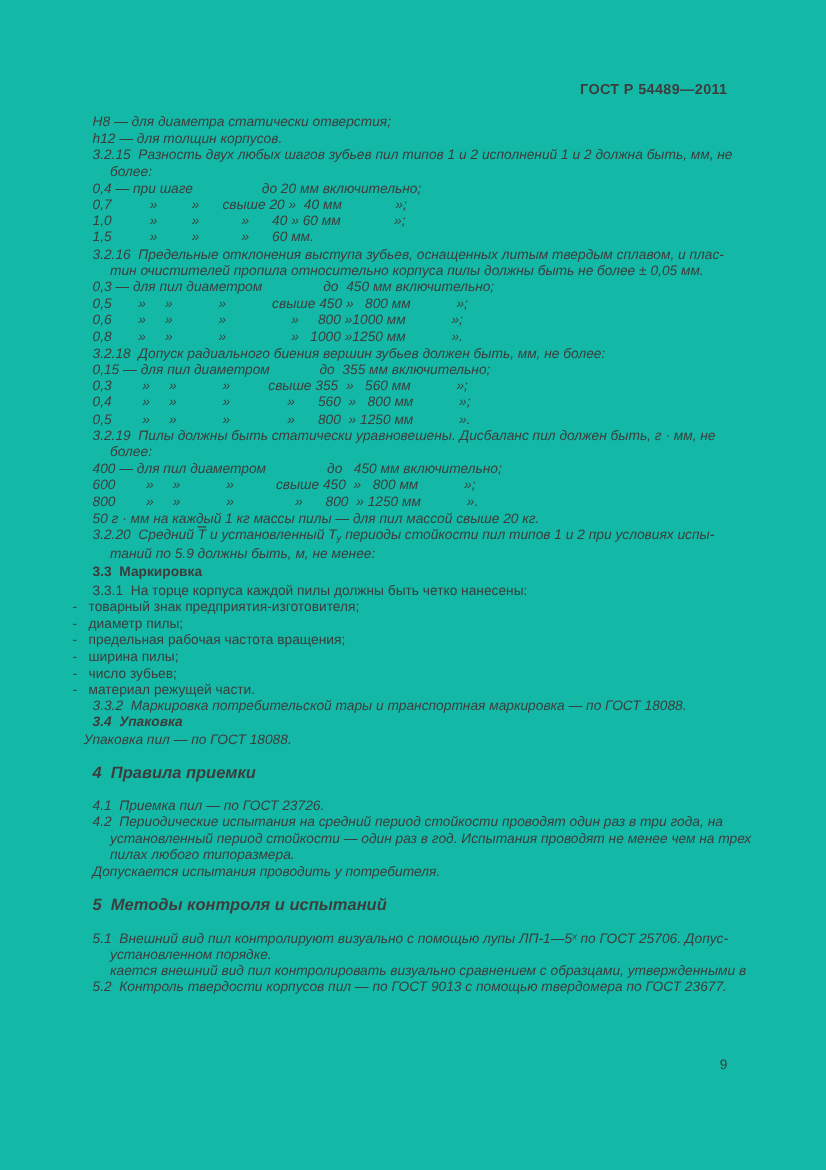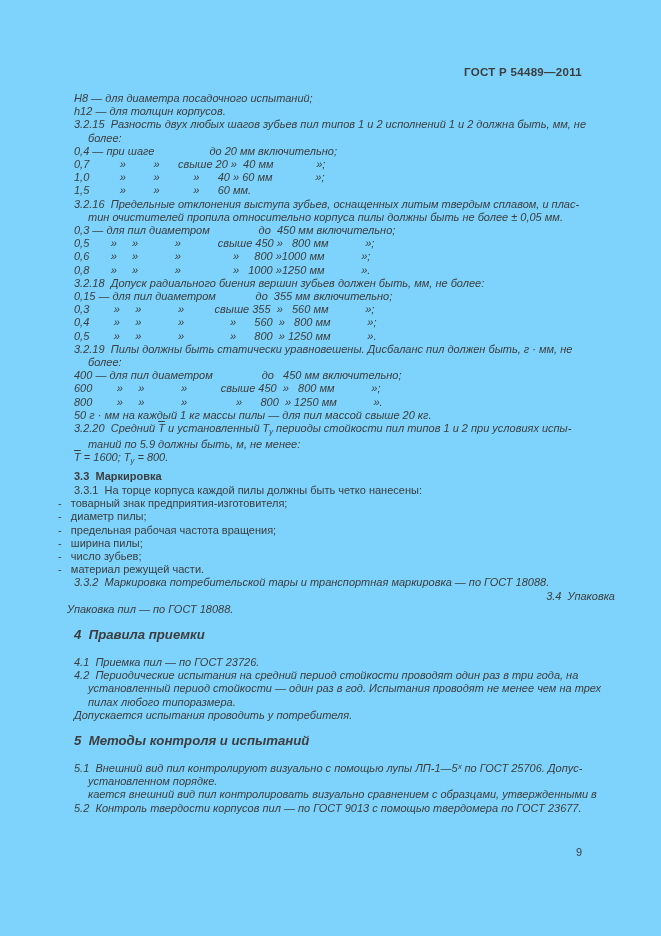--- a/index.html
+++ b/index.html
@@ -1,20 +1,20 @@
 <!DOCTYPE html>
 <html><head>
 <meta charset="utf-8">
 <style>
   html, body { margin: 0; padding: 0; }
   .page {
     position: relative;
     width: 661px;
     height: 936px;
-    background: #7dd3fc;
+    background: #14b8a6;
     font-family: "Liberation Sans", sans-serif;
     color: #3d3d3d;
     overflow: hidden;
   }
   .gost-header {
     position: absolute;
     top: 66px;
     right: 79px;
     font-size: 11.5px;
     font-weight: bold;
@@ -40,21 +40,21 @@
   .u   { font-style: normal; padding-left: 19px; }
   .li  { font-style: normal; padding-left: 3px; }
   .note {
     font-style: normal;
     font-size: 9.8px;
     line-height: 12px;
     margin: 5px 0 7px 0;
     padding-left: 2px;
   }
   .h2  { font-style: normal; font-weight: bold; padding-left: 19px; margin: 2px 0 1px 0; }
-  .h2i { font-weight: normal; padding-left: 19px; text-align: right; }
+  .h2i { font-weight: bold; padding-left: 19px; }
   .h1  {
     font-weight: bold;
     font-size: 13.2px;
     line-height: 16px;
     padding-left: 19px;
     margin: 11px 0 13px 0;
   }
   .ov  { text-decoration: overline; }
   .sub { font-size: 7.5px; vertical-align: -2px; }
   .pagenum {
@@ -64,21 +64,21 @@
     font-size: 11px;
     font-style: normal;
   }
 </style>
 </head>
 <body>
 
 <div class="page">
   <div class="gost-header">ГОСТ Р 54489—2011</div>
   <div class="content">
-      <div class="ln p">H8 — для диаметра посадочного испытаний;</div>
+      <div class="ln p">H8 — для диаметра статически отверстия;</div>
       <div class="ln p">h12 — для толщин корпусов.</div>
       <div class="ln p">3.2.15  Разность двух любых шагов зубьев пил типов 1 и 2 исполнений 1 и 2 должна быть, мм, не</div>
       <div class="ln pc">более:</div>
       <div class="ln row">0,4 — при шаге                  до 20 мм включительно;</div>
       <div class="ln row">0,7          »         »      свыше 20 »  40 мм              »;</div>
       <div class="ln row">1,0          »         »           »      40 » 60 мм              »;</div>
       <div class="ln row">1,5          »         »           »      60 мм.</div>
       <div class="ln p">3.2.16  Предельные отклонения выступа зубьев, оснащенных литым твердым сплавом, и плас-</div>
       <div class="ln pc">тин очистителей пропила относительно корпуса пилы должны быть не более ± 0,05 мм.</div>
       <div class="ln row">0,3 — для пил диаметром                до  450 мм включительно;</div>
@@ -91,21 +91,20 @@
       <div class="ln row">0,4        »     »            »               »      560  »   800 мм            »;</div>
       <div class="ln row">0,5        »     »            »               »      800  » 1250 мм            ».</div>
       <div class="ln p">3.2.19  Пилы должны быть статически уравновешены. Дисбаланс пил должен быть, г · мм, не</div>
       <div class="ln pc">более:</div>
       <div class="ln row">400 — для пил диаметром                до   450 мм включительно;</div>
       <div class="ln row">600        »     »            »           свыше 450  »   800 мм            »;</div>
       <div class="ln row">800        »     »            »                »      800  » 1250 мм            ».</div>
       <div class="ln p">50 г · мм на каждый 1 кг массы пилы — для пил массой свыше 20 кг.</div>
       <div class="ln p"><span>3.2.20  Средний </span><span class="ov">T</span><span> и установленный </span><span>T</span><span class="sub">у</span><span> периоды стойкости пил типов 1 и 2 при условиях испы-</span></div>
       <div class="ln pc">таний по 5.9 должны быть, м, не менее:</div>
-      <div class="ln p"><span class="ov">T</span><span> = 1600; </span><span>T</span><span class="sub">у</span><span> = 800.</span></div>
       <div class="ln h2">3.3  Маркировка</div>
       <div class="ln u">3.3.1  На торце корпуса каждой пилы должны быть четко нанесены:</div>
       <div class="ln li">-   товарный знак предприятия-изготовителя;</div>
       <div class="ln li">-   диаметр пилы;</div>
       <div class="ln li">-   предельная рабочая частота вращения;</div>
       <div class="ln li">-   ширина пилы;</div>
       <div class="ln li">-   число зубьев;</div>
       <div class="ln li">-   материал режущей части.</div>
       <div class="ln p">3.3.2  Маркировка потребительской тары и транспортная маркировка — по ГОСТ 18088.</div>
       <div class="ln h2i">3.4  Упаковка</div>

